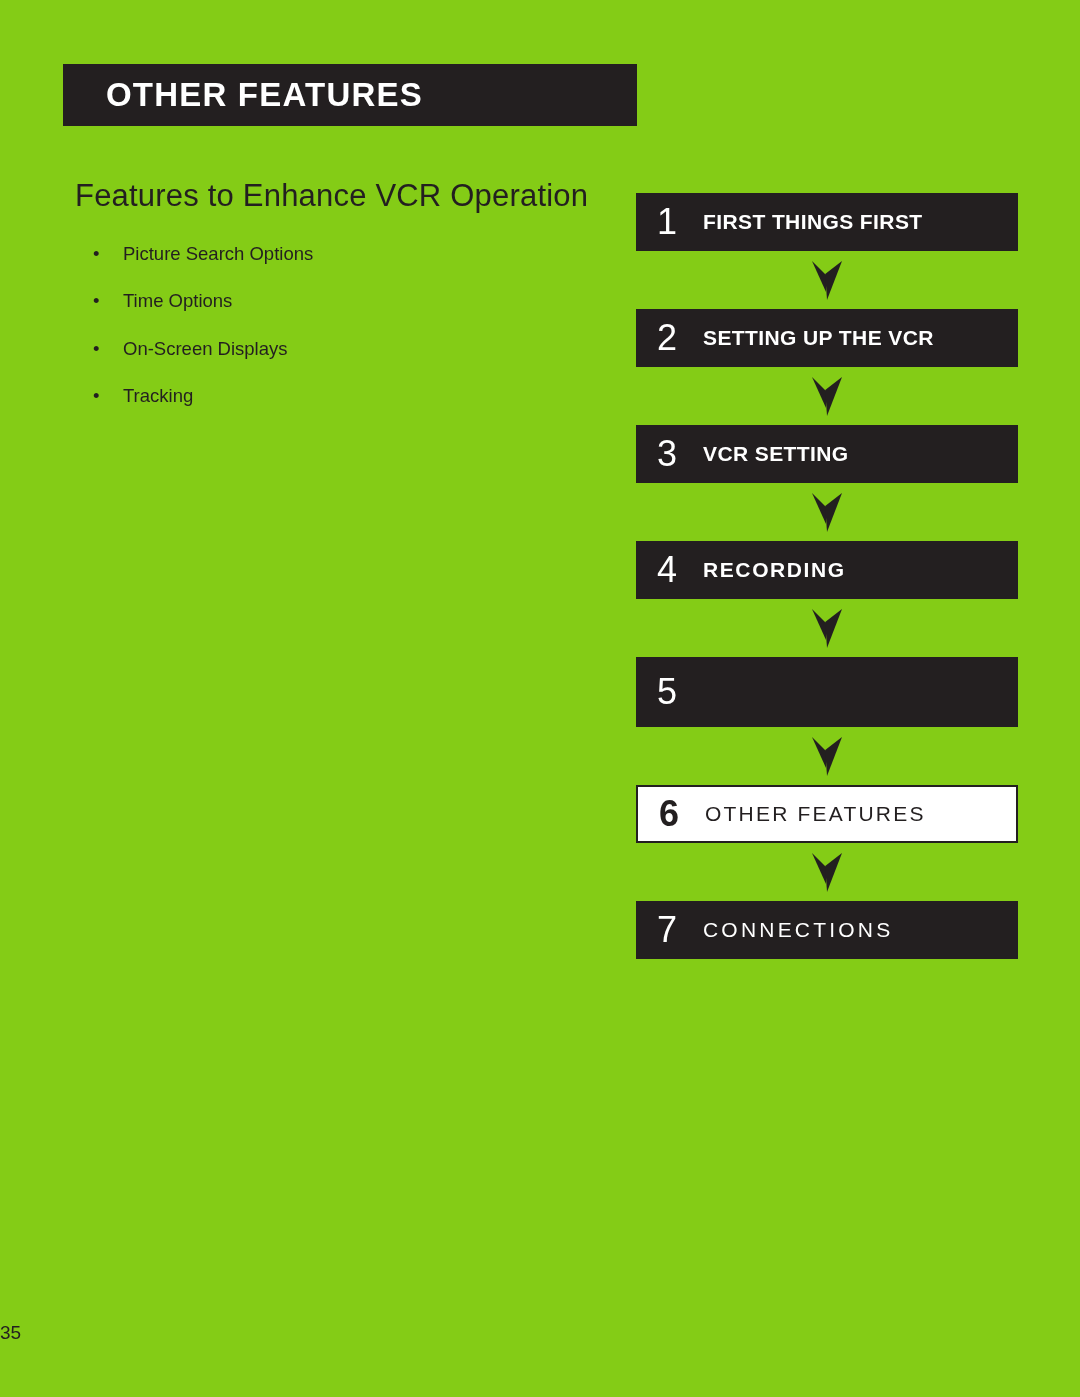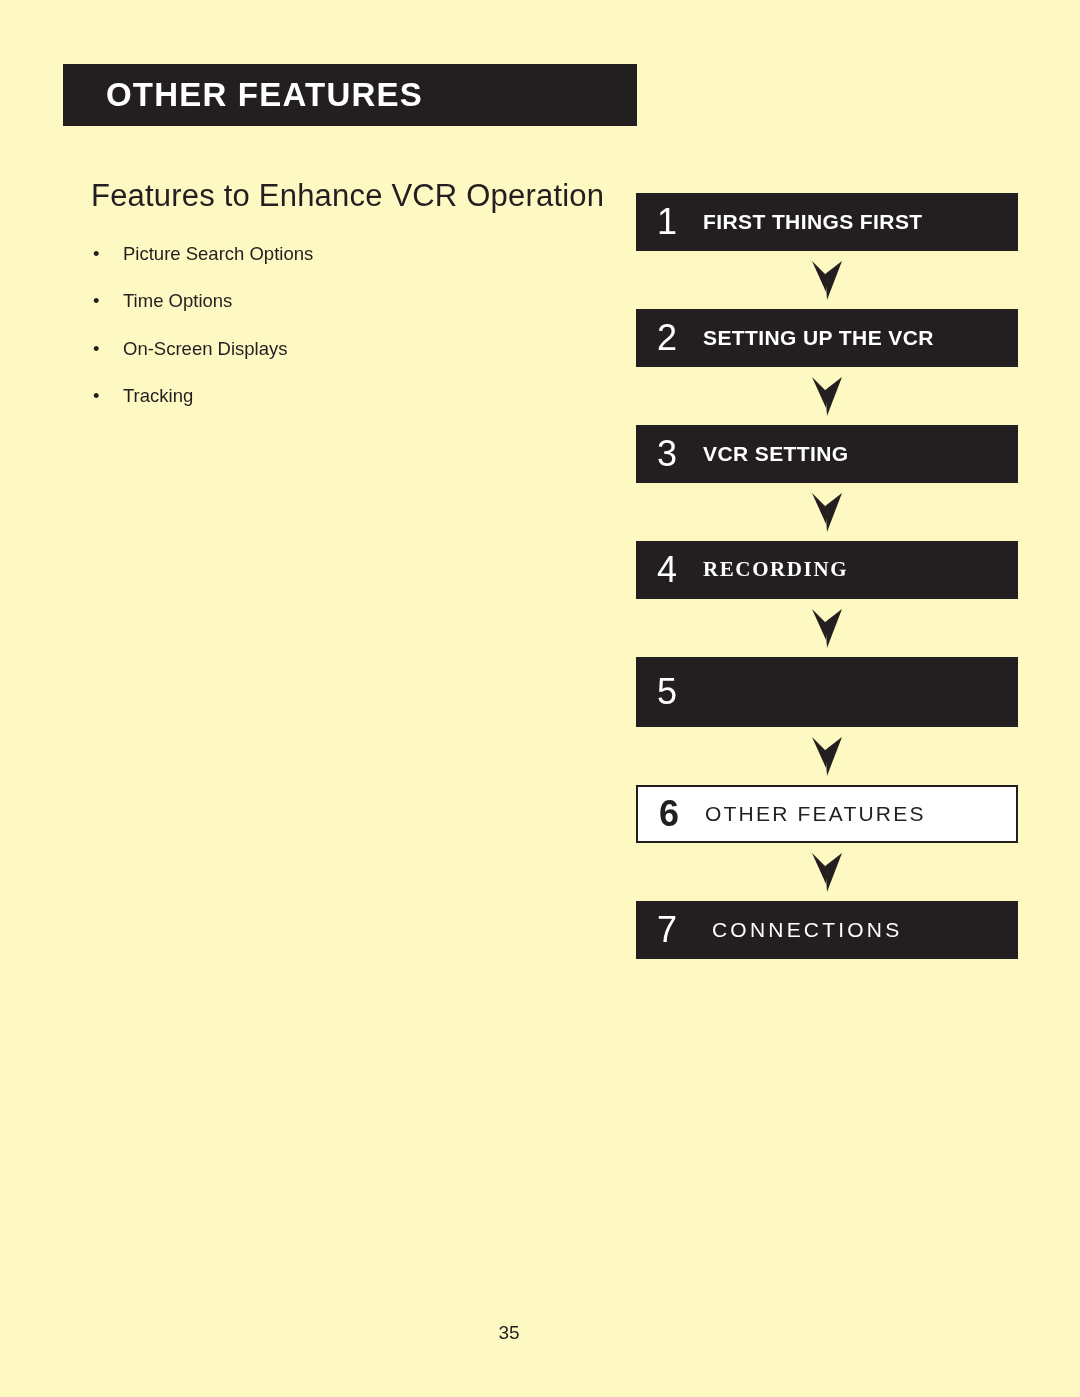--- a/index.html
+++ b/index.html
@@ -11,21 +11,21 @@
   body {
     font-family: "Liberation Sans", sans-serif;
     color: #231f20;
     -webkit-font-smoothing: antialiased;
   }
 
   .page {
     position: relative;
     width: 1080px;
     height: 1397px;
-    background: #fef9c3;
+    background: #84cc16;
     overflow: hidden;
   }
 
   
   .header-bar {
     position: absolute;
     left: 63px;
     top: 64px;
     width: 574px;
     height: 62px;
@@ -47,21 +47,21 @@
     position: absolute;
     left: 63px;
     top: 178px;
     width: 545px;
   }
   .section-heading {
     font-size: 31px;
     font-weight: normal;
     letter-spacing: 0.2px;
     color: #231f20;
-    margin: 0 0 30px 28px;
+    margin: 0 0 30px 12px;
     white-space: nowrap;
   }
   .bullet-list {
     list-style: none;
     margin: 0;
     padding: 0;
   }
   .bullet-item {
     position: relative;
     font-size: 18.5px;
@@ -123,40 +123,40 @@
     font-weight: bold;
     line-height: 1.1;
     letter-spacing: 0.4px;
     white-space: pre-line;
   }
   .flow-box.current .flow-label {
     color: #231f20;
     font-weight: normal;
     letter-spacing: 2.2px;
   }
-  .flow-label.wide  { letter-spacing: 1.6px; font-family: Liberation Serif, serif; }
-  .flow-label.extra { letter-spacing: 3.2px; font-weight: normal; margin-left: 9px; }
+  .flow-label.wide  { letter-spacing: 1.6px; }
+  .flow-label.extra { letter-spacing: 3.2px; font-weight: normal; }
 
   
   .flow-arrow {
     width: 382px;
     height: 58px;
     display: flex;
     align-items: center;
     justify-content: center;
   }
   .flow-arrow svg { display: block; }
 
   
   .page-number {
     position: absolute;
     left: 0;
     top: 1322px;
     width: 1018px;
-    text-align: center;
+    text-align: left;
     font-size: 19px;
     color: #231f20;
   }
 </style>
 </head>
 <body>
 
 <div class="page">
 
   <div class="header-bar">

